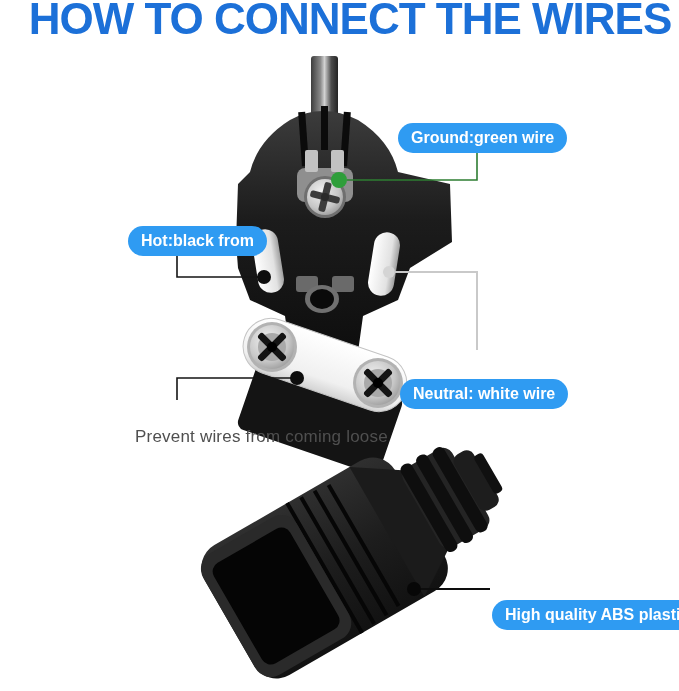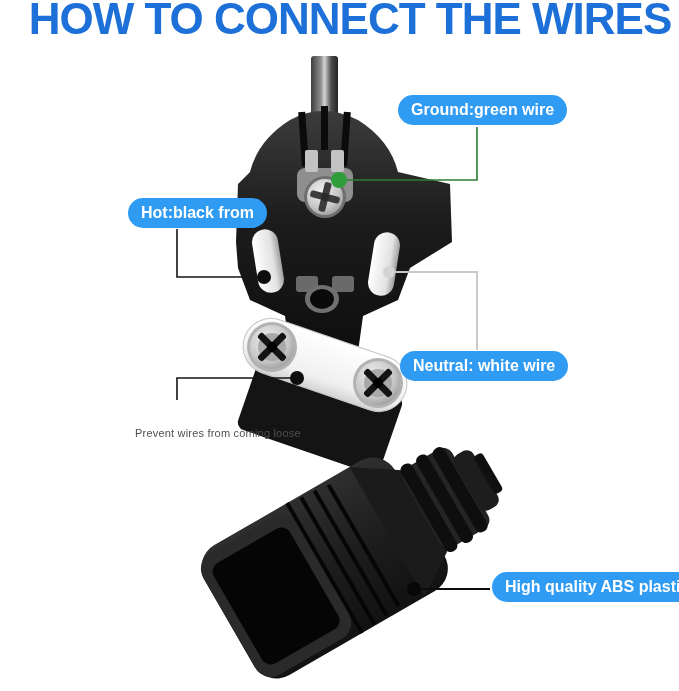--- a/index.html
+++ b/index.html
@@ -9,24 +9,24 @@
   }
   .title {
     position:absolute; top:-6px; left:0; width:100%; margin:0;
     text-align:center; font-size:44px; font-weight:bold; letter-spacing:-1px;
     color:#1c70d8; white-space:nowrap;
   }
   .art { position:absolute; left:0; top:0; }
   .pill {
     position:absolute; height:30px; display:inline-flex; align-items:center;
     padding:0 13px; border-radius:16px; background:#2f9bf2; color:#ffffff;
-    font-size:16px; font-weight:bold; white-space:nowrap; z-index:5;
+    font-size:16px; font-weight:bold; white-space:nowrap; z-index:5;margin-top:28px;
   }
   .caption {
-    position:absolute; left:135px; top:427px; font-size:11px; color:#4f4f4f;
+    position:absolute; left:135px; top:427px; font-size:17px; color:#4f4f4f;
     letter-spacing:0.2px; z-index:5;
   }
 </style>
 </head>
 <body>
 
 <div class="canvas">
 
   <h1 class="title">HOW TO CONNECT THE WIRES</h1>
 

